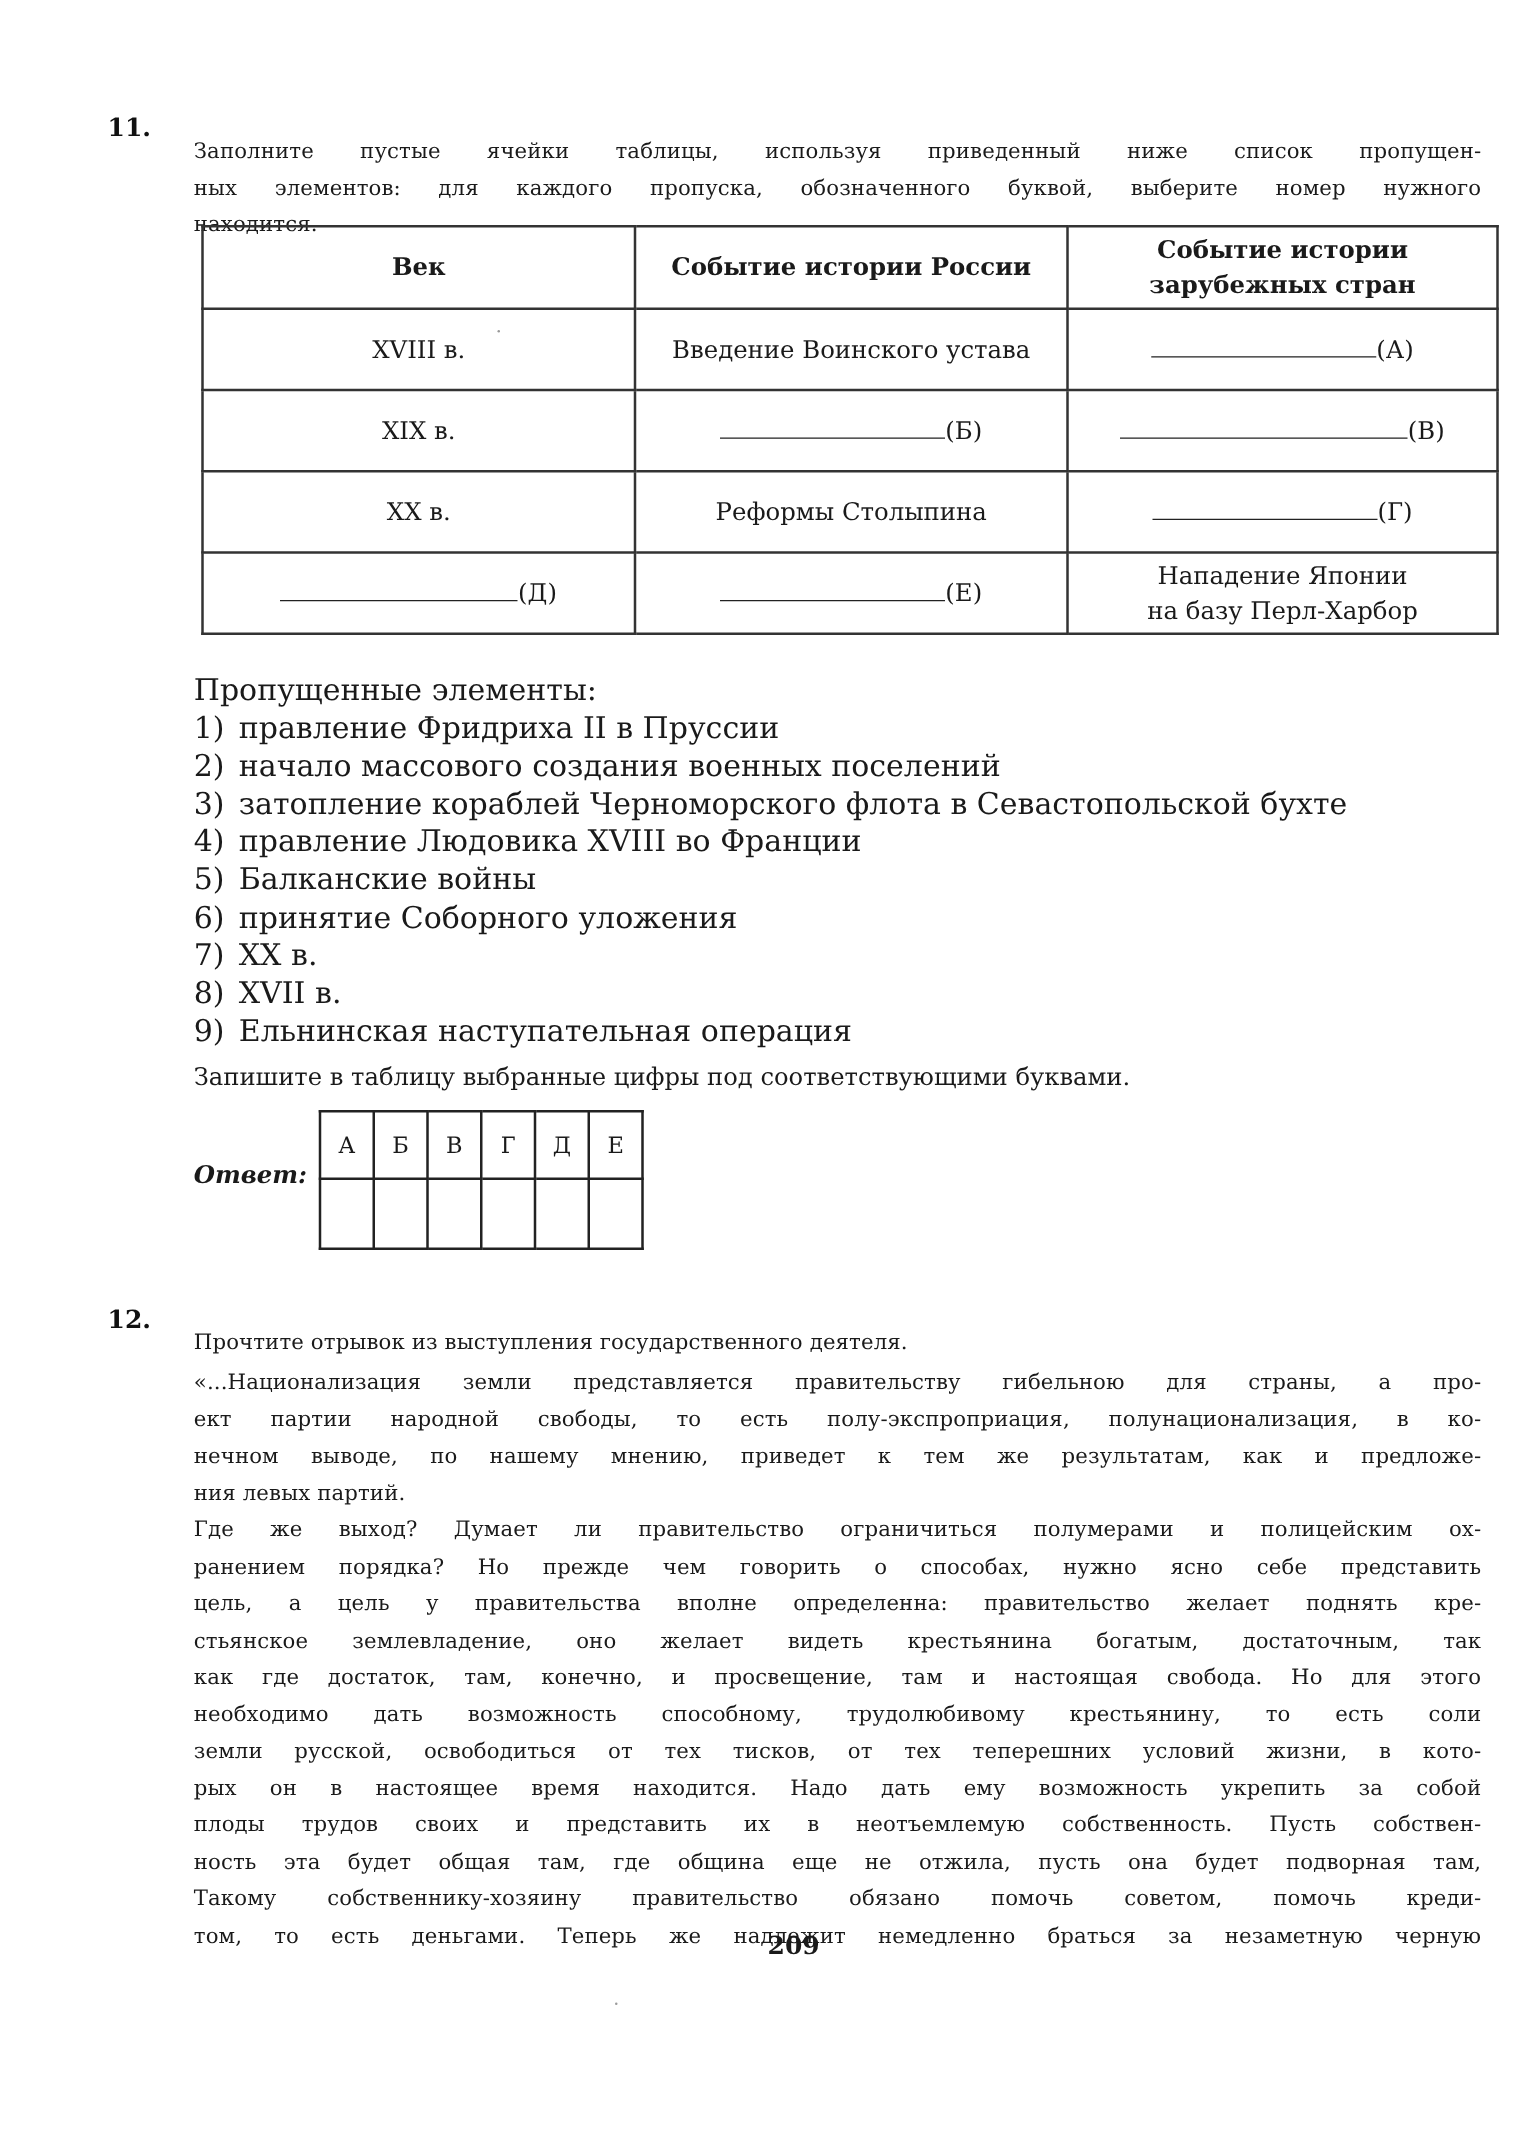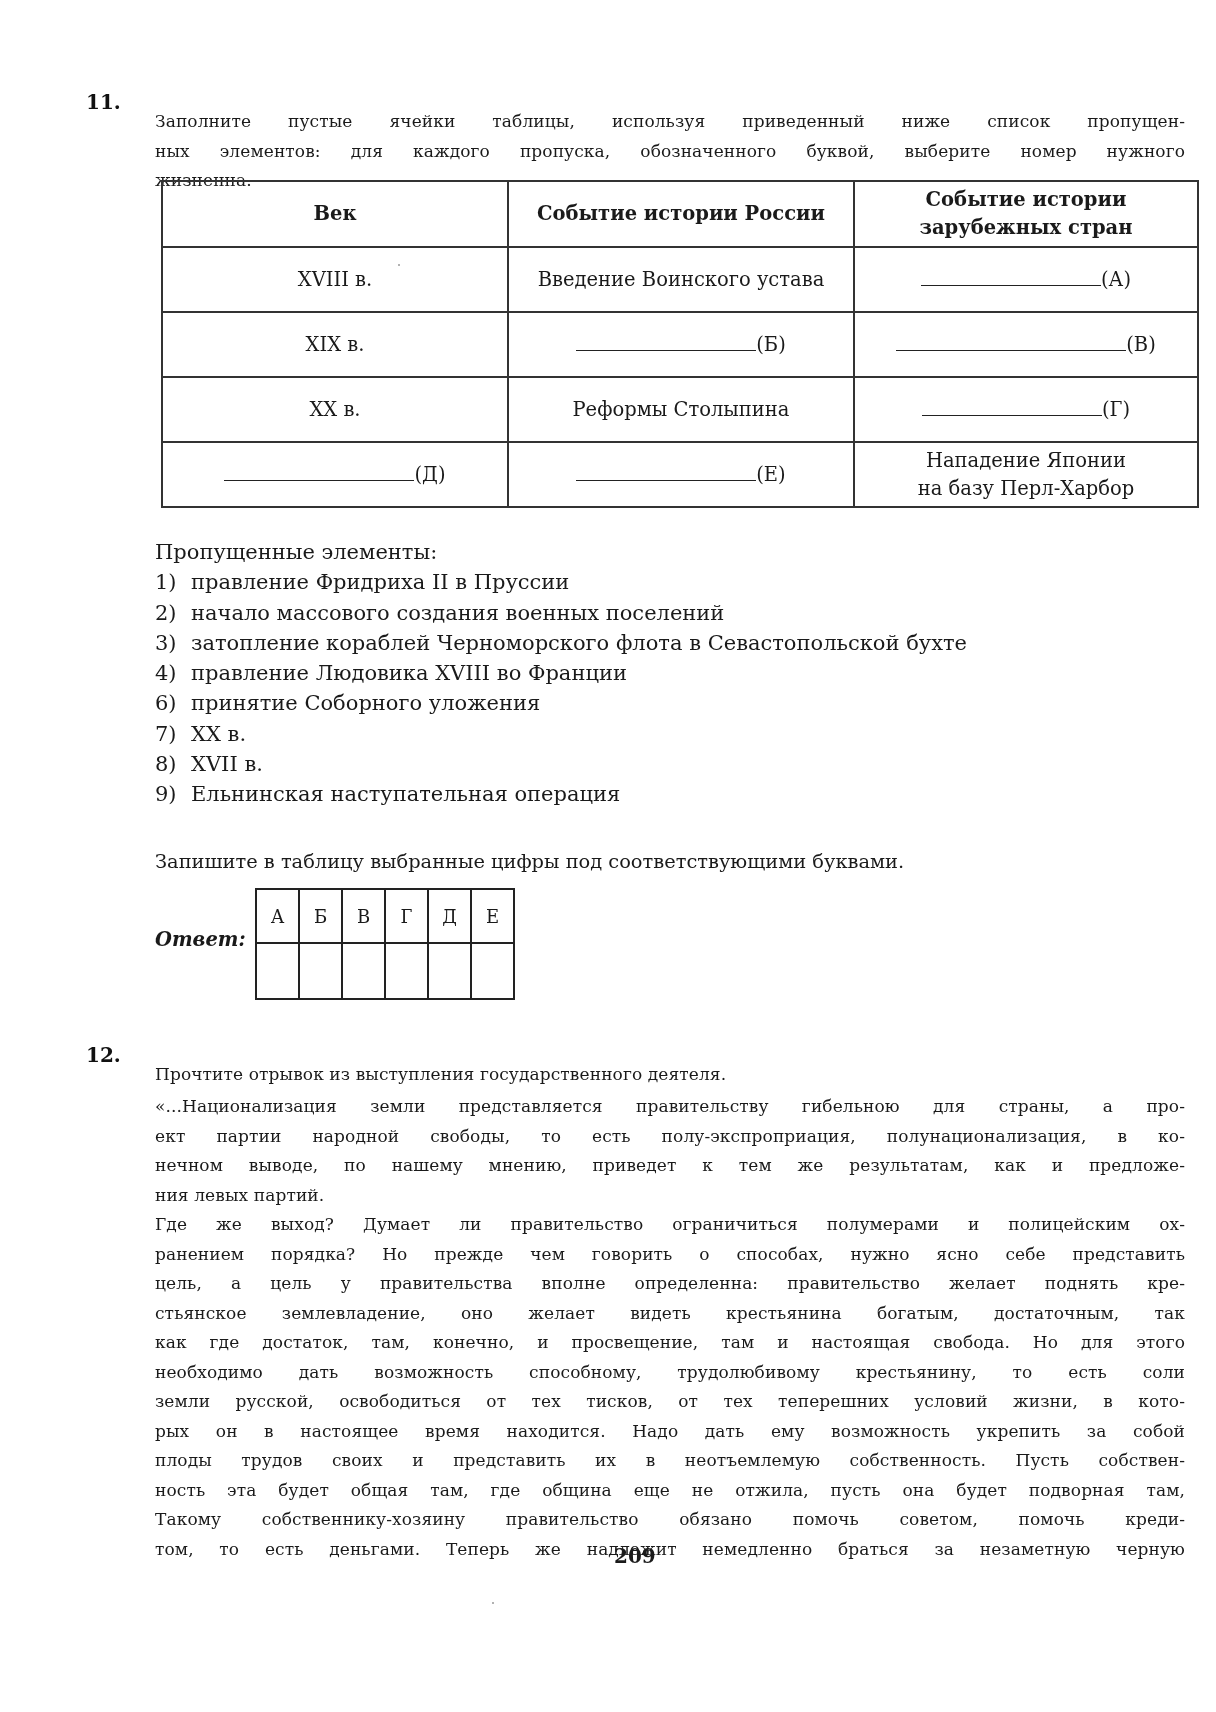--- a/index.html
+++ b/index.html
@@ -34,21 +34,21 @@
       border: 2px solid #333; text-align: center; vertical-align: middle;
       padding: 0 6px; line-height: 28px;
     }
     table.main th { font-weight: bold; height: 64px; }
     table.main td { height: 63px; }
     col.c1 { width: 346px; } col.c2 { width: 346px; } col.c3 { width: 344px; }
     .blank { display: inline-block; border-bottom: 1.6px solid #222; height: 18px; vertical-align: baseline; }
     .blank.w1 { width: 180px; } .blank.w2 { width: 190px; } .blank.w3 { width: 230px; }
 
     
-    .list { position: absolute; left: 155px; top: 537px; font-size: 21px; line-height: 30.3px; }
+    .list { position: absolute; left: 155px; top: 537px; font-size: 24px; line-height: 30.3px; }
     .list .hd { display: block; }
     .list .item { display: block; white-space: nowrap; }
     .list .num { display: inline-block; width: 36px; }
 
     .instr { position: absolute; left: 155px; top: 850px; font-size: 19.4px; }
 
     
     .answer-label { position: absolute; left: 155px; top: 928px; font-size: 19.5px; font-style: italic; font-weight: bold; }
     table.answer {
       position: absolute; left: 255px; top: 888px; border-collapse: collapse; table-layout: fixed;
@@ -64,21 +64,21 @@
 </head>
 <body>
 
 <div class="page">
 
   <section class="task" style="top:0;">
     <span class="task-num" style="top:90px;">11.</span>
     <div class="text" style="top:86px;">
       <span class="line">Заполните пустые ячейки таблицы, используя приведенный ниже список пропущен-</span>
       <span class="line">ных элементов: для каждого пропуска, обозначенного буквой, выберите номер нужного</span>
-      <span class="line last">жизненна.</span>
+      <span class="line last">находится.</span>
     </div>
 
     <table class="main">
       <colgroup>
           <col class="c1">
           <col class="c2">
           <col class="c3">
         </colgroup>
       <tbody>
           <tr>
@@ -114,20 +114,21 @@
       </tr>
     </tbody>
       </table>
 
     <div class="list">
       <span class="hd">Пропущенные элементы:</span>
       <span class="item"><span class="num">1)</span><span>правление Фридриха II в Пруссии</span></span>
       <span class="item"><span class="num">2)</span><span>начало массового создания военных поселений</span></span>
       <span class="item"><span class="num">3)</span><span>затопление кораблей Черноморского флота в Севастопольской бухте</span></span>
       <span class="item"><span class="num">4)</span><span>правление Людовика XVIII во Франции</span></span>
+      <span class="item"><span class="num">5)</span><span>Балканские войны</span></span>
       <span class="item"><span class="num">6)</span><span>принятие Соборного уложения</span></span>
       <span class="item"><span class="num">7)</span><span>XX в.</span></span>
       <span class="item"><span class="num">8)</span><span>XVII в.</span></span>
       <span class="item"><span class="num">9)</span><span>Ельнинская наступательная операция</span></span>
     </div>
 
     <div class="instr">Запишите в таблицу выбранные цифры под соответствующими буквами.</div>
 
     <div class="answer-label">Ответ:</div>
     <table class="answer">

